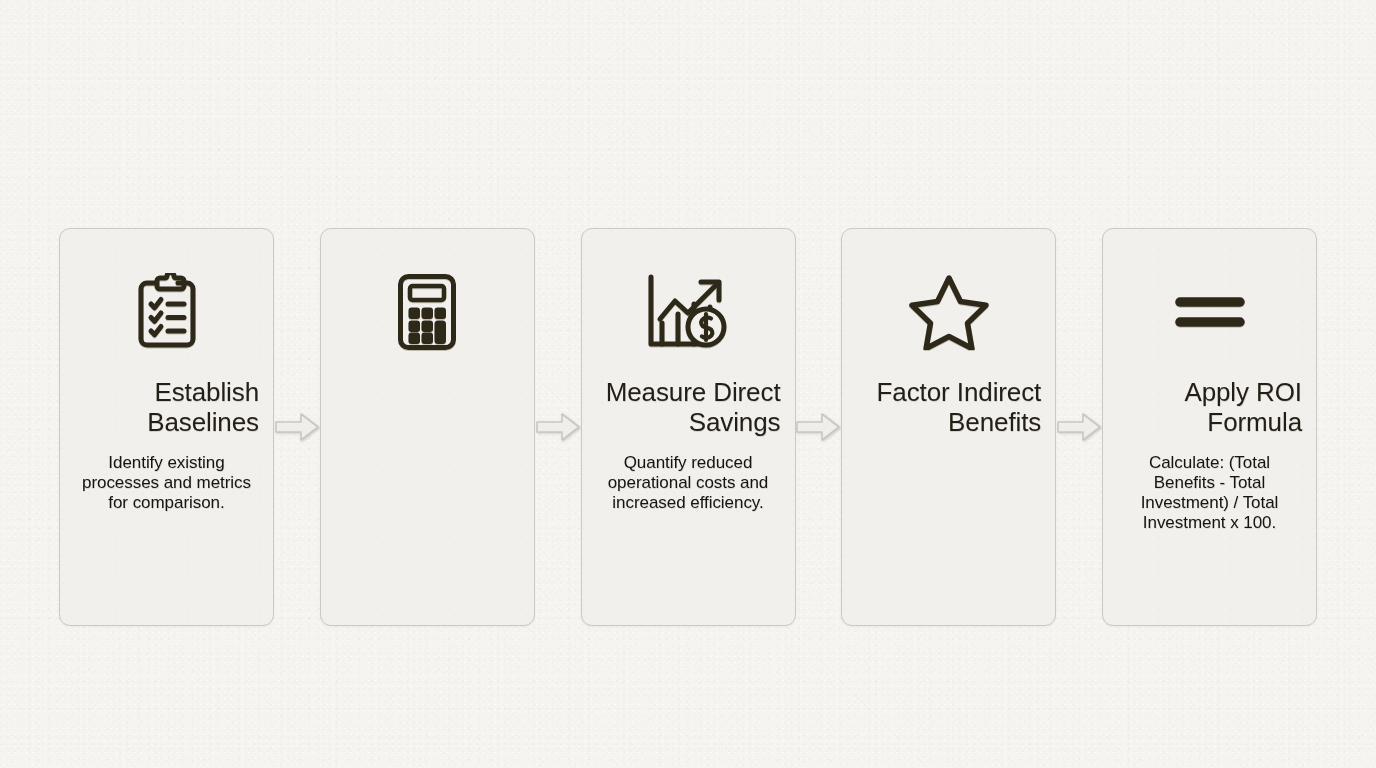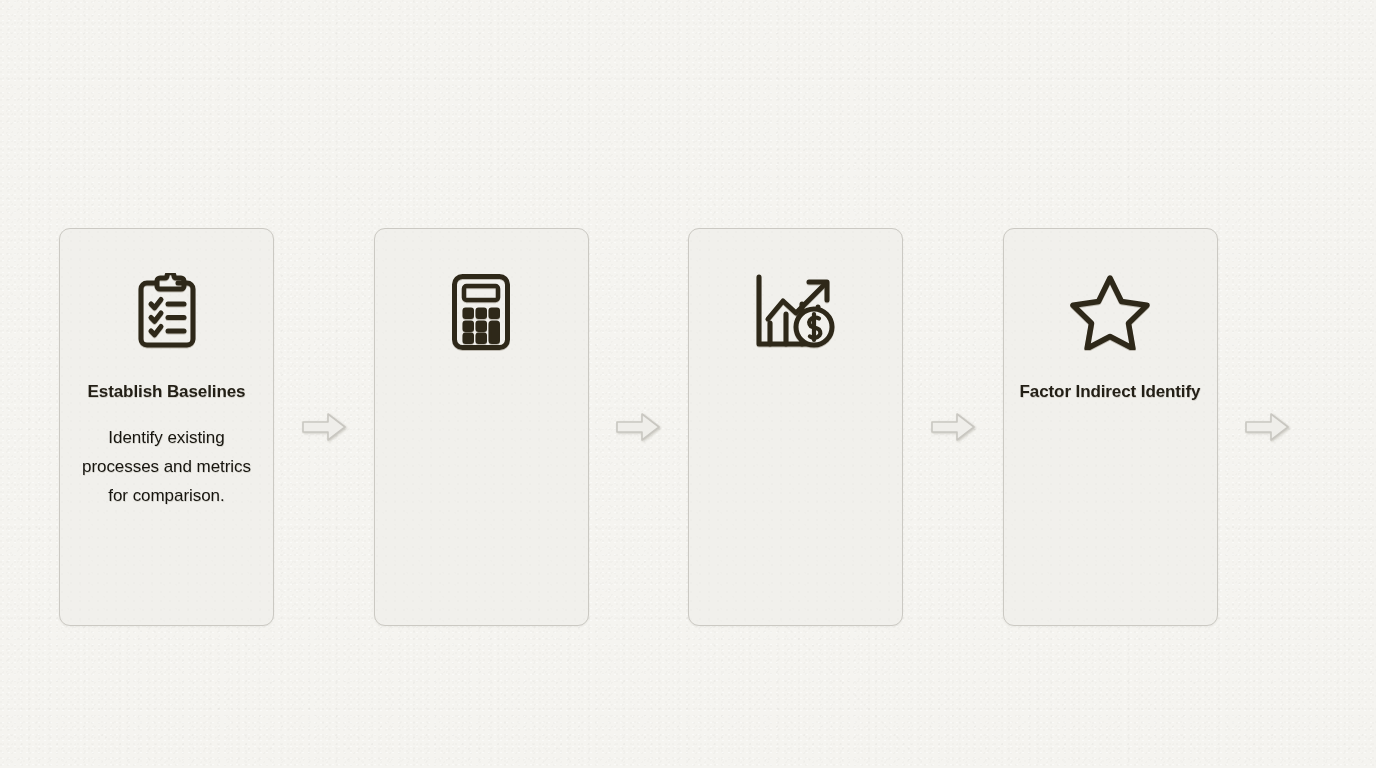--- a/index.html
+++ b/index.html
@@ -67,33 +67,33 @@
     align-items: center;
     justify-content: center;
     margin-bottom: 26px;
   }
   .icon-wrap svg {
     display: block;
     filter: drop-shadow(0.5px 1px 0.6px rgba(80,70,50,0.30));
   }
 
   .card-title {
-    font-size: 17px;
+    font-size: 26px;
     line-height: 30px;
-    font-weight: 700;
+    font-weight: 400;
     color: #231f16;
     text-align: right;
     letter-spacing: -0.1px;
     margin: 0 0 16px 0;
     text-shadow: 0.4px 0.7px 0.5px rgba(90,80,60,0.18);
   }
 
   .card-desc {
     font-size: 17px;
-    line-height: 29px;
+    line-height: 20px;
     font-weight: 400;
     color: #17150f;
     text-align: center;
     letter-spacing: -0.05px;
     margin: 0;
     text-shadow: 0.4px 0.7px 0.5px rgba(90,80,60,0.16);
   }
 
   .connector {
     flex: 1 1 auto;
@@ -168,37 +168,49 @@
         <path d="M34 71 V41"></path>
         <path d="M50 71 V31"></path>
         <path d="M66 66 V34"></path>
         <path d="M16 46 L31 28 L44 40 L72 12"></path>
         <path d="M57 9 H75 V27"></path>
         <circle cx="62" cy="54" r="18" fill="#f1f0ec"></circle>
         <path d="M67 45.5 a7 7 0 0 0 -9 1.5 a4.6 4.6 0 0 0 2.6 7 l4.6 1.4 a4.6 4.6 0 0 1 2.3 7 a7 7 0 0 1 -9.6 1" stroke-width="4.2"></path>
         <path d="M62 41 V67" stroke-width="4.2"></path>
       </svg>
     </div>
+    <h3 class="card-title">Measure Direct Savings</h3>
+    <p class="card-desc">Quantify reduced operational costs and increased efficiency.</p>
   </div>
 
   <div class="connector">
     <svg width="44" height="32" viewBox="0 0 44 32" fill="#efeeea" stroke="#c9c7c1" stroke-width="1.6" stroke-linejoin="round">
       <path d="M1 11 H26 V3 L43 16 L26 29 V21 H1 Z"></path>
     </svg>
   </div>
 
   <div class="card">
     <div class="icon-wrap">
       <svg width="80" height="76" viewBox="0 0 80 76" fill="none" stroke="#2e2819" stroke-width="5.5" stroke-linecap="round" stroke-linejoin="round">
         <path d="M40 4 L51.5 27.5 L77 31.2 L58.5 49.2 L62.9 74.5 L40 62.5 L17.1 74.5 L21.5 49.2 L3 31.2 L28.5 27.5 Z"></path>
       </svg>
     </div>
-    <h3 class="card-title">Factor Indirect Identify</h3>
-  </div>
-
-  <div class="connector">
-    <svg width="44" height="32" viewBox="0 0 44 32" fill="#efeeea" stroke="#c9c7c1" stroke-width="1.6" stroke-linejoin="round">
-      <path d="M1 11 H26 V3 L43 16 L26 29 V21 H1 Z"></path>
-    </svg>
-  </div>
-
+    <h3 class="card-title">Factor Indirect Benefits</h3>
+  </div>
+
+  <div class="connector">
+    <svg width="44" height="32" viewBox="0 0 44 32" fill="#efeeea" stroke="#c9c7c1" stroke-width="1.6" stroke-linejoin="round">
+      <path d="M1 11 H26 V3 L43 16 L26 29 V21 H1 Z"></path>
+    </svg>
+  </div>
+
+  <div class="card">
+    <div class="icon-wrap">
+      <svg width="76" height="56" viewBox="0 0 76 56" fill="none" stroke="#2e2819" stroke-width="9.5" stroke-linecap="round">
+        <path d="M8 18 H68"></path>
+        <path d="M8 38 H68"></path>
+      </svg>
+    </div>
+    <h3 class="card-title">Apply ROI Formula</h3>
+    <p class="card-desc">Calculate: (Total Benefits - Total Investment) / Total Investment x 100.</p>
+  </div>
 
 </div>
 
 </body></html>

